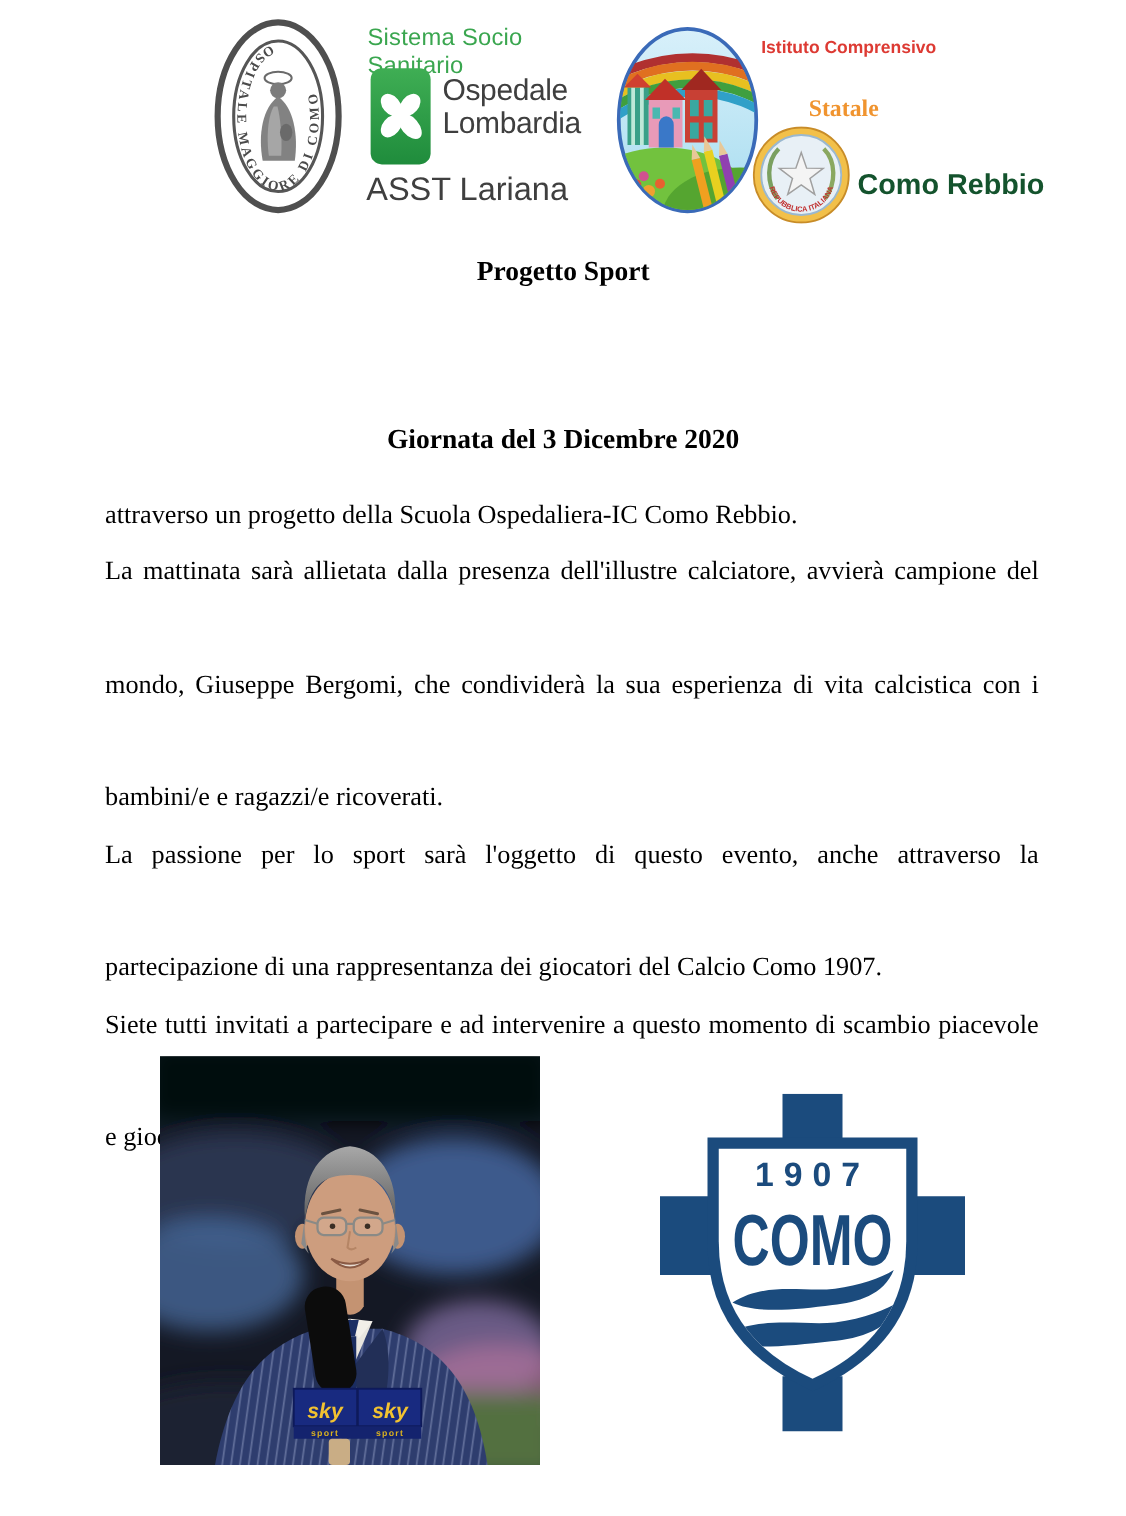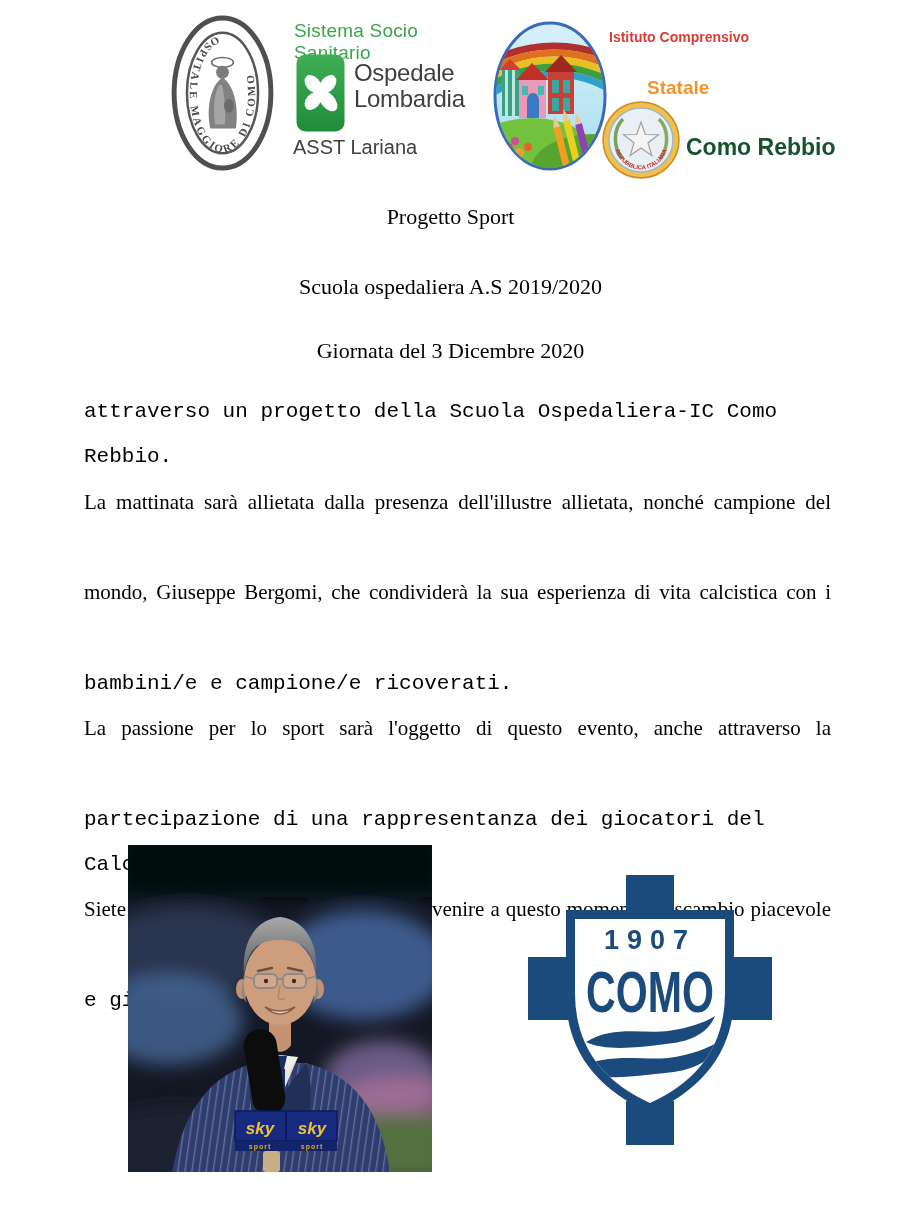--- a/index.html
+++ b/index.html
@@ -9,41 +9,41 @@
   
   .seal{position:absolute;left:170px;top:14px;width:105px;height:158px;}
   .sistema{position:absolute;left:294px;top:20px;width:200px;
            font-family:"Liberation Sans",sans-serif;font-weight:normal;font-size:19px;
            color:#3aa64f;letter-spacing:0.2px;}
   .rosabox{position:absolute;left:296px;top:54px;width:49px;height:78px;}
   .regname{position:absolute;left:354px;top:60px;
            font-family:"Liberation Sans",sans-serif;font-size:24px;line-height:26px;
            color:#3f3f3f;letter-spacing:-0.3px;}
   .asst{position:absolute;left:293px;top:136px;
-        font-family:"Liberation Sans",sans-serif;font-size:20px;color:#3f3f3f;}
+        font-family:"Liberation Sans",sans-serif;font-size:26px;color:#3f3f3f;}
   .schooloval{position:absolute;left:492px;top:20px;width:116px;height:152px;}
   .ist1{position:absolute;left:609px;top:29px;font-family:"Liberation Sans",sans-serif;
         font-weight:bold;font-size:14px;color:#dd3a33;}
-  .ist2{position:absolute;left:647px;top:77px;font-family:Liberation Sans, sans-serif;
+  .ist2{position:absolute;left:647px;top:77px;font-family:Liberation Serif, serif;
         font-weight:bold;font-size:19px;color:#f0942f;}
   .emblem{position:absolute;left:602px;top:101px;width:78px;height:78px;}
   .ist3{position:absolute;left:686px;top:134px;font-family:"Liberation Sans",sans-serif;
         font-weight:bold;font-size:23px;color:#14532d;}
 
   
   .title{position:absolute;left:0;width:100%;text-align:center;
-         font-weight:normal;font-size:22px;}
+         font-weight:bold;font-size:22px;}
   .t1{top:204px;} .t2{top:274px;} .t3{top:338px;}
 
   
   .bodytext{position:absolute;left:84px;top:389px;width:747px;
             font-size:21px;line-height:45.3px;}
   .bodyline{text-align:justify;white-space:normal;}
   .bodyline::after{content:"";display:inline-block;width:100%;height:0;}
-  .bodyline.no-just{text-align:left;font-family:Liberation Mono, monospace;}
+  .bodyline.no-just{text-align:left;}
   .bodyline.no-just::after{content:none;}
 
   
   .photo{position:absolute;left:128px;top:845px;width:304px;height:327px;}
   .club{position:absolute;left:528px;top:875px;width:244px;height:272px;}
 </style>
 </head>
 <body>
 
 <div class="page">
@@ -160,28 +160,27 @@
         <path id="embpath" d="M13,47 a26.5,26.5 0 0,0 52,0" fill="none"></path>
       </defs>
     <text font-family="Liberation Sans,sans-serif" font-size="6" font-weight="bold" fill="#c03030">
       <textPath href="#embpath" startOffset="50%" text-anchor="middle">REPUBBLICA ITALIANA</textPath>
     </text>
   </svg>
 
   <div class="ist3">Como Rebbio</div>
 
   <div class="title t1">Progetto Sport</div>
-  <div class="title t2">Scuola ospedaliera A.S 2019/2020</div>
   <div class="title t3">Giornata del 3 Dicembre 2020</div>
 
   <div class="bodytext">
       <div class="bodyline no-just">attraverso un progetto della Scuola Ospedaliera-IC Como Rebbio.</div>
-      <div class="bodyline">La mattinata sarà allietata dalla presenza dell'illustre allietata, nonché campione del</div>
+      <div class="bodyline">La mattinata sarà allietata dalla presenza dell'illustre calciatore, avvierà campione del</div>
       <div class="bodyline">mondo, Giuseppe Bergomi, che condividerà la sua esperienza di vita calcistica con i</div>
-      <div class="bodyline no-just">bambini/e e campione/e ricoverati.</div>
+      <div class="bodyline no-just">bambini/e e ragazzi/e ricoverati.</div>
       <div class="bodyline">La passione per lo sport sarà l'oggetto di questo evento, anche attraverso la</div>
       <div class="bodyline no-just">partecipazione di una rappresentanza dei giocatori del Calcio Como 1907.</div>
       <div class="bodyline">Siete tutti invitati a partecipare e ad intervenire a questo momento di scambio piacevole</div>
       <div class="bodyline no-just">e giocoso!!!</div>
     </div>
 
   <svg class="photo" viewBox="0 0 304 327">
     <defs>
       <filter id="b8" x="-30%" y="-30%" width="160%" height="160%">
           <feGaussianBlur stdDeviation="9"></feGaussianBlur>

